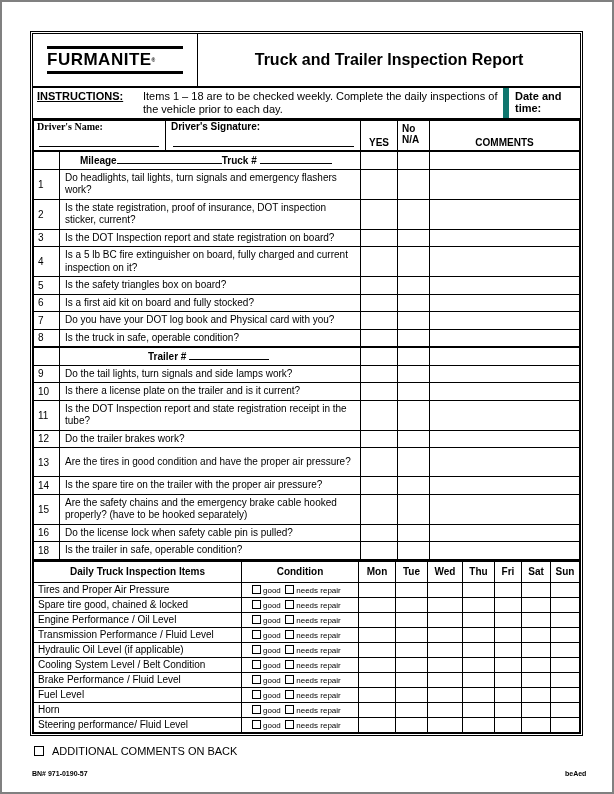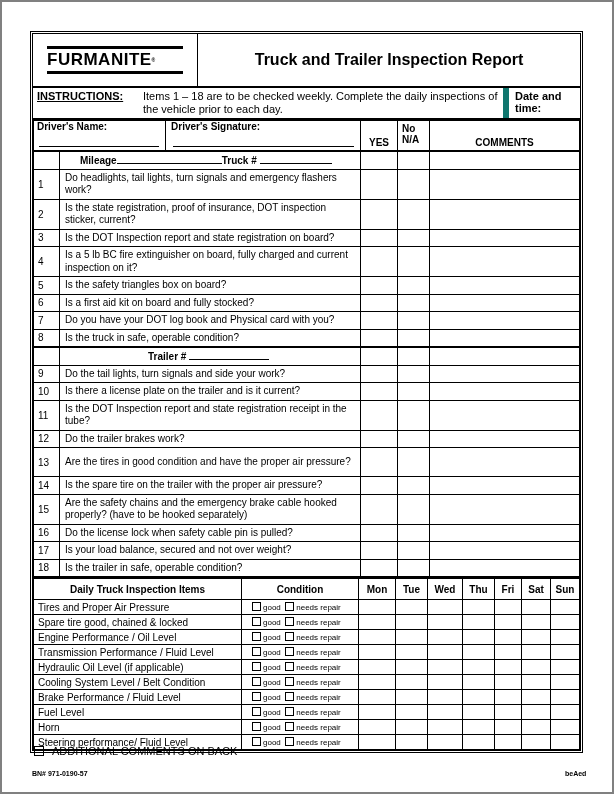--- a/index.html
+++ b/index.html
@@ -64,21 +64,21 @@
     <colgroup>
       <col style="width:26px">
         <col style="width:106px">
         <col style="width:195px">
         <col style="width:37px">
         <col style="width:32px">
         <col>
     </colgroup>
     <tbody>
         <tr class="drv">
-      <td colspan="2" style="padding-left:3px;">
+      <td colspan="2" style="padding-left:3px;font-family:Liberation Serif, serif;">
         <span>Driver's Name:</span>
         <div class="line"></div>
       </td>
       <td style="padding-left:5px;">
         <span>Driver's Signature:</span>
         <div class="line"></div>
       </td>
       <td class="colh" style="vertical-align:bottom;padding-bottom:2px;">YES</td>
       <td style="vertical-align:top;padding:2px 0 0 4px;font-weight:bold;line-height:11px;"><span>No</span><br><span>N/A</span></td>
       <td class="colh" style="vertical-align:bottom;padding-bottom:2px;">COMMENTS</td>
@@ -158,21 +158,21 @@
         <span>Trailer #</span> <span class="fill-line" style="width:80px"></span>
       </td>
       <td></td>
           <td></td>
           <td></td>
     </tr>
     </tbody>
       <tbody id="trailer-rows">
         <tr style="height: 17px;">
           <td class="num">9</td>
-          <td colspan="2" class="q">Do the tail lights, turn signals and side your work?</td>
+          <td colspan="2" class="q">Do the tail lights, turn signals and side lamps work?</td>
           <td></td>
           <td></td>
           <td></td>
         </tr>
         <tr style="height: 17px;">
           <td class="num">10</td>
           <td colspan="2" class="q">Is there a license plate on the trailer and is it current?</td>
           <td></td>
           <td></td>
           <td></td>
@@ -208,27 +208,20 @@
         <tr style="height: 29px;">
           <td class="num">15</td>
           <td colspan="2" class="q">Are the safety chains and the emergency brake cable hooked properly?   (have to be hooked separately)</td>
           <td></td>
           <td></td>
           <td></td>
         </tr>
         <tr style="height: 17px;">
           <td class="num">16</td>
           <td colspan="2" class="q">Do the license lock when safety cable pin is pulled?</td>
-          <td></td>
-          <td></td>
-          <td></td>
-        </tr>
-        <tr style="height: 17px;">
-          <td class="num">17</td>
-          <td colspan="2" class="q">Is your load balance, secured and not over weight?</td>
           <td></td>
           <td></td>
           <td></td>
         </tr>
         <tr style="height: 17px;">
           <td class="num">18</td>
           <td colspan="2" class="q">Is the trailer in safe, operable condition?</td>
           <td></td>
           <td></td>
           <td></td>

